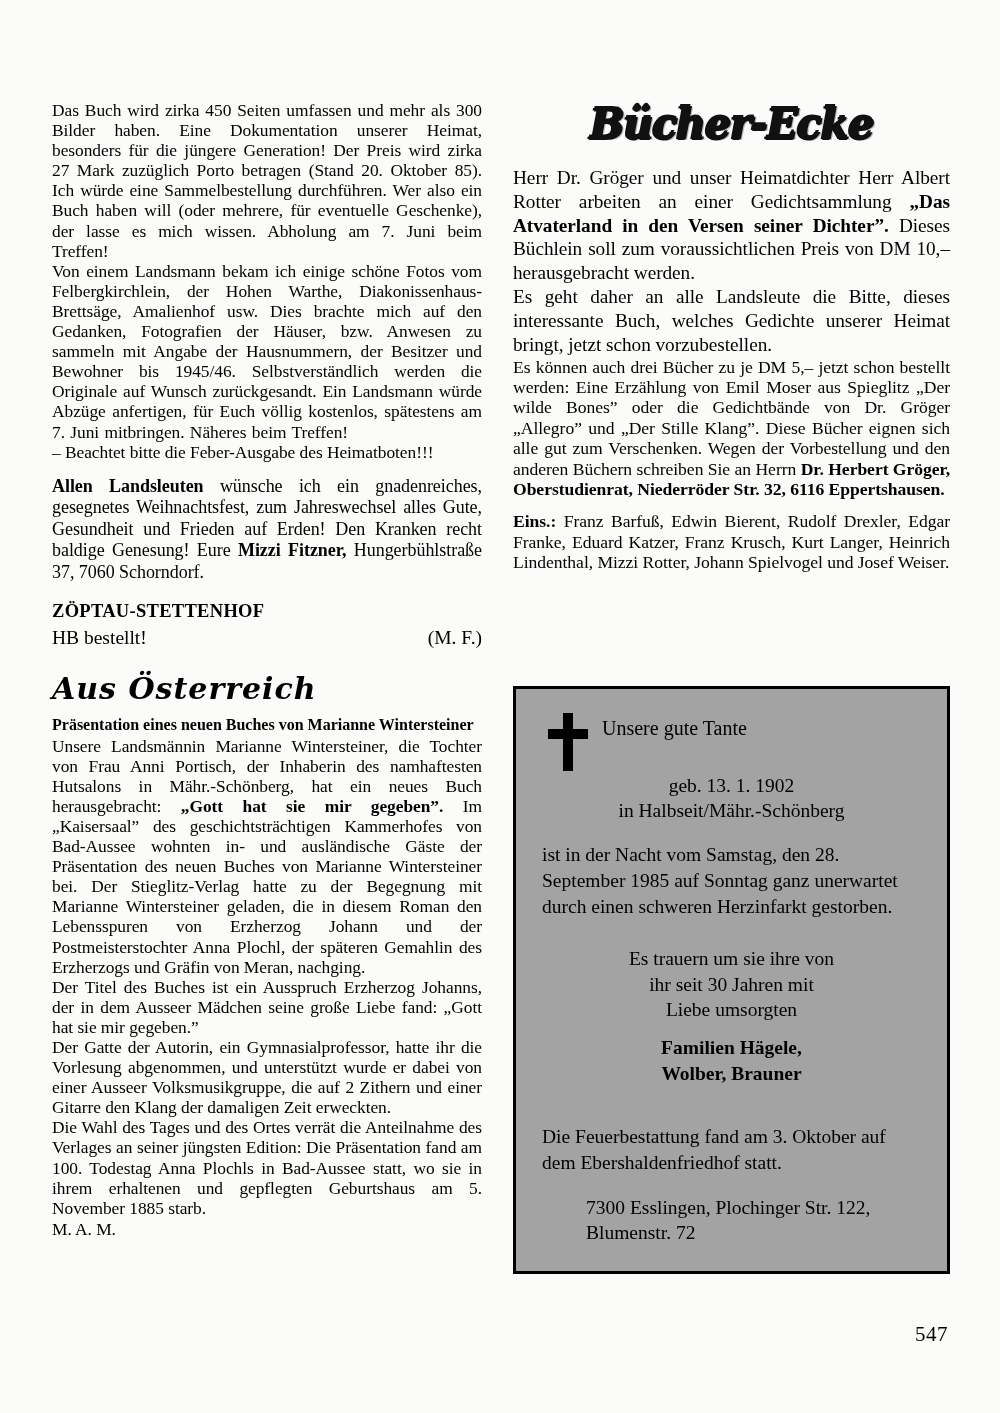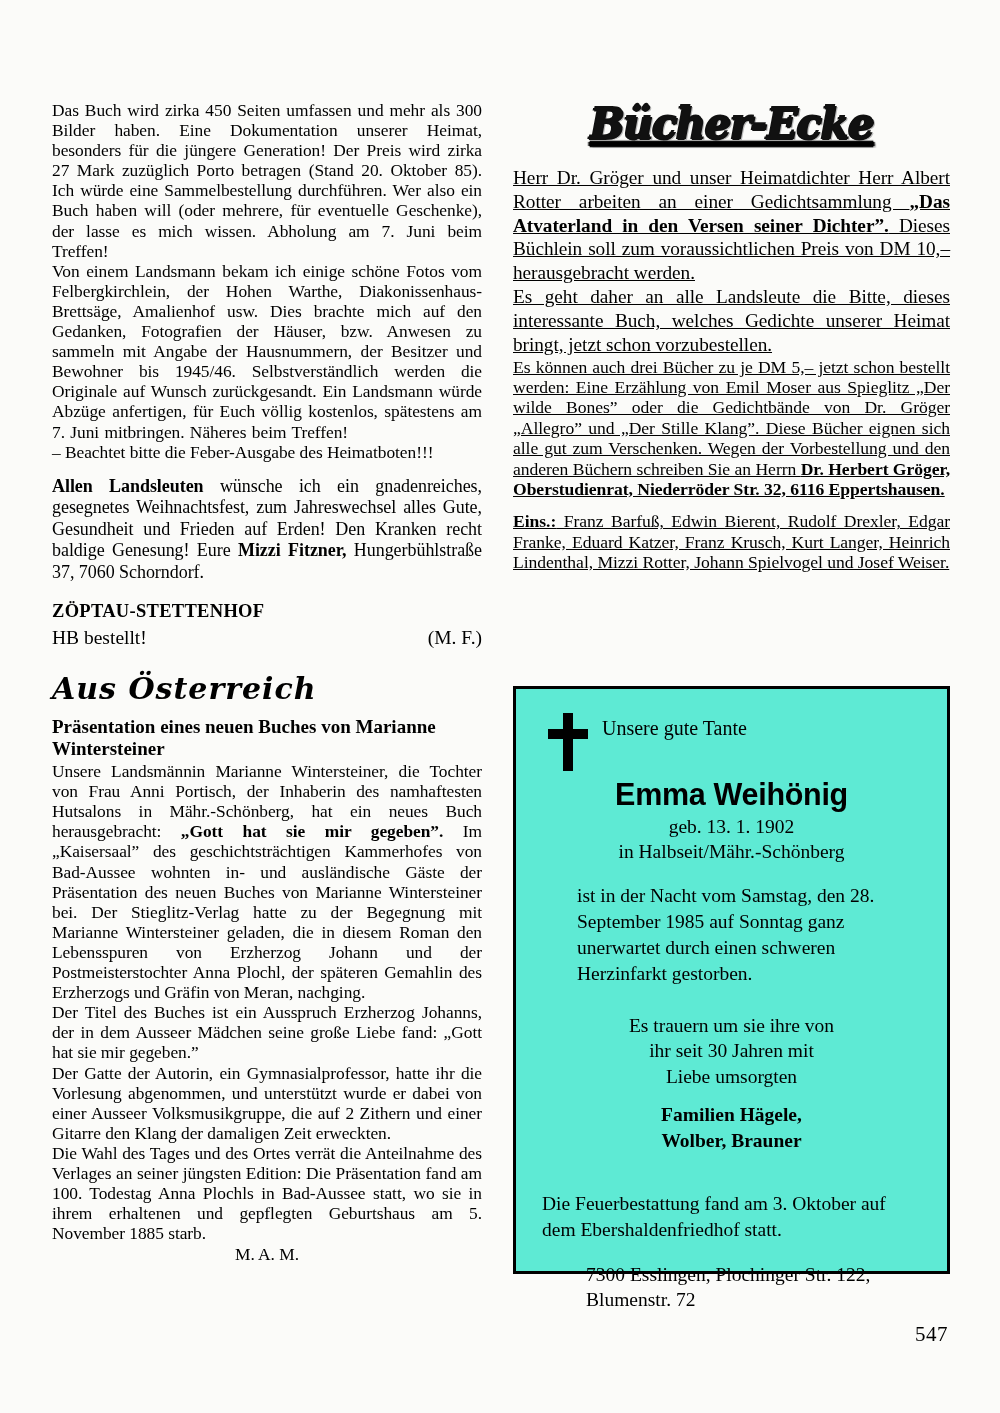--- a/index.html
+++ b/index.html
@@ -24,21 +24,20 @@
     position: absolute;
     left: 52px;
     top: 100px;
     width: 430px;
   }
   .col-right {
     position: absolute;
     left: 513px;
     top: 100px;
     width: 437px;
-    text-decoration: underline;
   }
   p, .para {
     margin: 0;
     font-size: 17.4px;
     line-height: 1.155;
     text-align: justify;
     letter-spacing: -0.05px;
   }
   b, strong { font-weight: bold; }
   .spaced-out {
@@ -49,39 +48,39 @@
     line-height: 1.2;
   }
   .heading-caps {
     font-size: 18.5px;
     font-weight: bold;
     letter-spacing: 0.3px;
     margin-top: 17px;
     margin-bottom: 4px;
   }
   .sig-right {
-    text-align: center;
+    text-align: left;
   }
   .row-split {
     display: flex;
     justify-content: space-between;
     font-size: 19.5px;
     line-height: 1.2;
   }
   
   .fraktur {
     font-family: "DejaVu Serif", serif;
     font-size: 30px;
     font-weight: bold;
     font-style: italic;
     letter-spacing: 1px;
     margin: 22px 0 10px 0;
   }
   .small-head {
-    font-size: 19px;
+    font-size: 16px;
     font-weight: bold;
     line-height: 1.16;
     margin-bottom: 1px;
   }
   
   .banner {
     font-family: "DejaVu Serif", serif;
     font-weight: bold;
     font-style: italic;
     font-size: 41px;
@@ -110,21 +109,21 @@
   .r-gap { height: 12px; }
   
   .obit {
     position: absolute;
     left: 513px;
     top: 686px;
     width: 437px;
     height: 588px;
     border: 3.5px solid #000;
     box-sizing: border-box;
-    background: #5eead4;
+    background: #a3a3a3;
   }
   .obit-inner {
     padding: 22px 26px 10px 26px;
     text-align: center;
   }
   .obit-top {
     display: flex;
     align-items: flex-start;
     gap: 14px;
   }
@@ -173,21 +172,20 @@
   }
   .obit-place {
     font-size: 19.5px;
     margin-top: 3px;
   }
   .obit-body {
     font-size: 19.5px;
     line-height: 1.33;
     text-align: left;
     margin-top: 20px;
-    margin-left: 35px;
   }
   .obit-mid {
     font-size: 19.5px;
     line-height: 1.32;
     margin-top: 26px;
     text-align: center;
   }
   .obit-fams {
     font-weight: bold;
     font-size: 19.5px;
@@ -265,21 +263,20 @@
 
     <p class="r-para-sm"><b>Eins.:</b><span> Franz Barfuß, Edwin Bierent, Rudolf Drexler, Edgar Franke, Eduard Katzer, Franz Krusch, Kurt Langer, Heinrich Lindenthal, Mizzi Rotter, Johann Spielvogel und Josef Weiser.</span></p>
   </div>
 
   <div class="obit">
     <div class="obit-inner">
       <div class="obit-top">
         <div class="cross"></div>
         <div class="obit-tante">Unsere gute Tante</div>
       </div>
-      <div class="obit-name">Emma Weihönig</div>
       <div class="obit-born">geb. 13. 1. 1902</div>
       <div class="obit-place">in Halbseit/Mähr.-Schönberg</div>
       <div class="obit-body">ist in der Nacht vom Samstag, den 28. September 1985 auf Sonntag ganz unerwartet durch einen schweren Herzinfarkt gestorben.</div>
       <div class="obit-mid">
         <div>Es trauern um sie ihre von</div>
         <div>ihr seit 30 Jahren mit</div>
         <div>Liebe umsorgten</div>
         <div class="obit-fams" style="margin-top:12px;">Familien Hägele,</div>
         <div class="obit-fams">Wolber, Brauner</div>
       </div>

